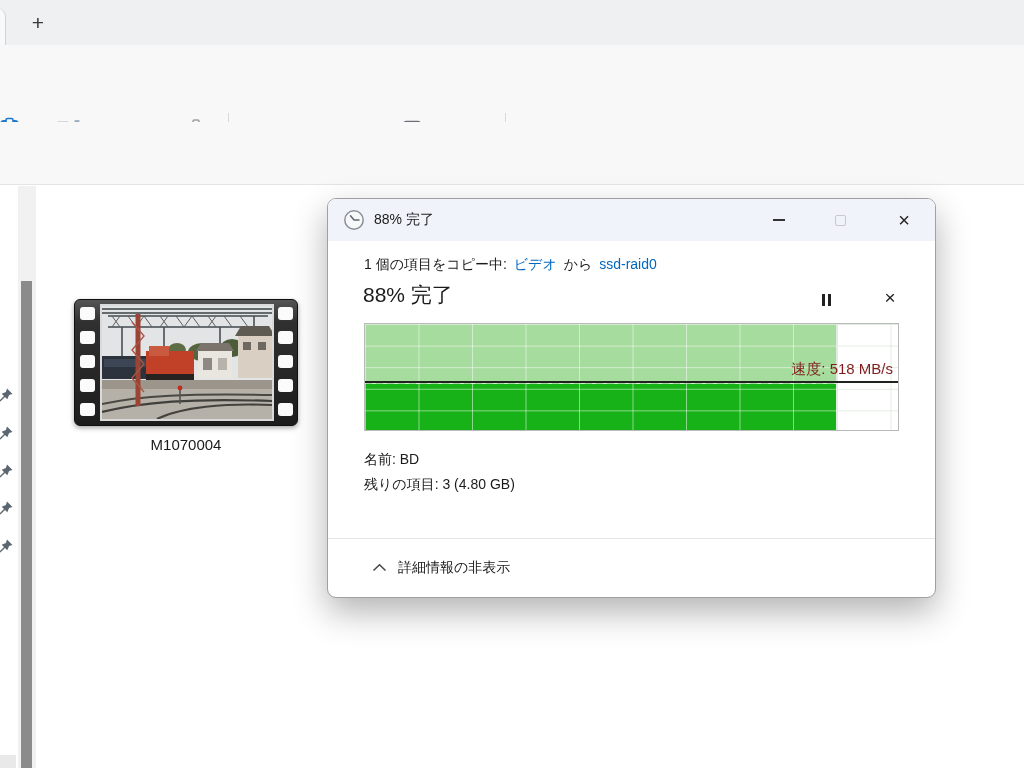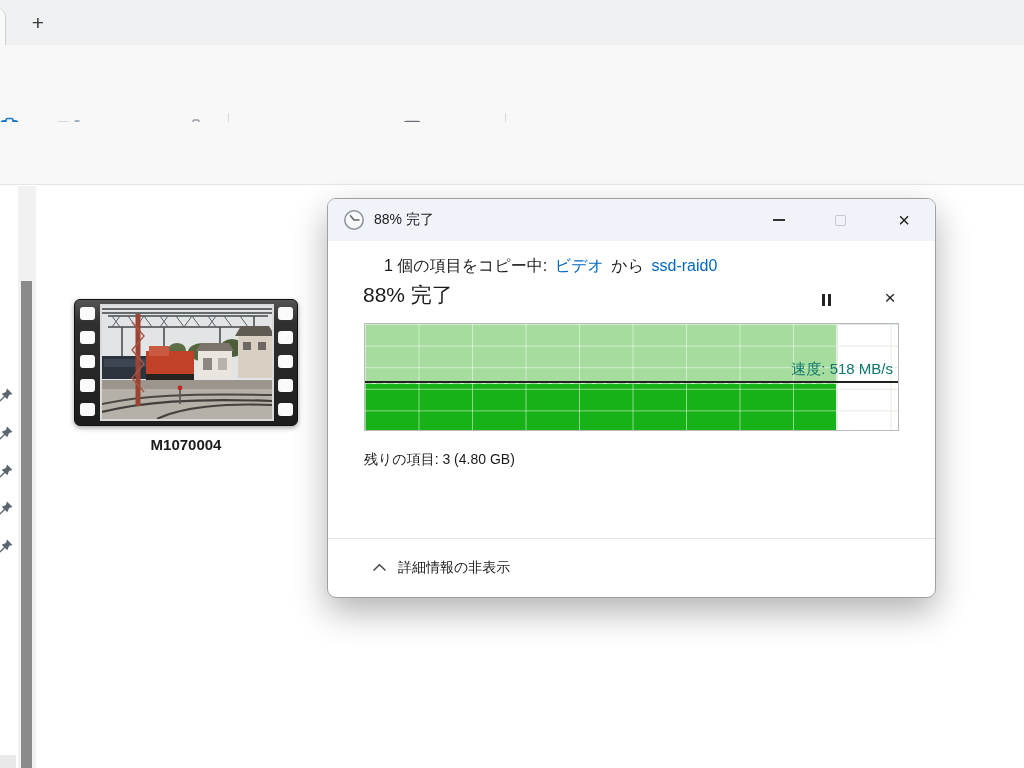--- a/index.html
+++ b/index.html
@@ -28,52 +28,52 @@
   .pin { left:-3px; width:17px; height:17px; }
   .nav-divider { left:0; top:570px; width:13px; height:1px; background:#d8d8d8; }
   .scroll-track { left:18px; top:186px; width:18px; height:582px; background:#f1f1f1; }
   .scroll-thumb { left:21px; top:281px; width:11px; height:487px; background:#8b8b8b; }
   .corner-box { left:0; top:755px; width:16px; height:13px; background:#e9e9e9; }
 
   
   .film { left:74px; top:299px; width:224px; height:127px; background:linear-gradient(#555 0%,#303030 18%,#1d1d1d 100%); border:1px solid #101010; border-radius:6px; box-shadow:0 2px 5px rgba(0,0,0,.35); }
   .hole { position:absolute; width:15px; height:13px; background:#fbfbfb; border-radius:3px; }
   .photo-frame { position:absolute; left:25px; top:4px; width:174px; height:117px; border:2px solid #dadada; background:#e3e5e6; }
-  .file-label { left:74px; top:436px; width:224px; text-align:center; font-size:15px; color:#1b1b1b;font-weight:bold; }
+  .file-label { left:74px; top:436px; width:224px; text-align:center; font-size:15px; color:#1b1b1b; }
 
   
   .dialog { left:327px; top:198px; width:609px; height:400px; background:#fff; border:1px solid #a0a0a0; border-radius:9px; box-shadow:0 14px 34px rgba(0,0,0,.30); overflow:hidden; }
   .dlg-titlebar { position:absolute; left:0; top:0; width:100%; height:42px; background:#f0f3f9; }
   .dlg-title { position:absolute; left:46px; top:12px; font-size:14px; color:#1b1b1b; }
   .win-btn { position:absolute; top:0; width:44px; height:42px; display:flex; align-items:center; justify-content:center; }
   .min-glyph { width:12px; height:2px; background:#333; }
   .max-glyph { width:11px; height:11px; border:1px solid #c9c9c9; border-radius:2px; }
   .close-glyph { font-size:20px; color:#222; line-height:1; }
-  .dlg-line1 { position:absolute; left:36px; top:57px; font-size:16px;margin-left:20px; }
+  .dlg-line1 { position:absolute; left:36px; top:57px; font-size:14px; }
   .dlg-link { color:#0067c0; }
   .dlg-heading { position:absolute; left:35px; top:82px; font-size:21px; color:#1b1b1b; }
   .pause-btn { position:absolute; left:484px; top:88px; width:28px; height:26px; display:flex; align-items:center; justify-content:center; gap:3px; }
   .pause-bar { width:3px; height:12px; background:#222; }
   .cancel-btn { position:absolute; left:548px; top:86px; width:28px; height:26px; text-align:center; font-size:19px; color:#222; line-height:26px; }
 
   
   .chart { position:absolute; left:36px; top:124px; width:535px; height:108px; border:1px solid #b9b9b9; background:#fff; }
   .fill-light { position:absolute; left:0; top:0; height:100%; }
   .fill-dark { position:absolute; left:0; }
   .jag { position:absolute; left:0; height:3px; background:repeating-linear-gradient(90deg, transparent 0 7px, rgba(255,255,255,.55) 7px 11px); }
   .speed-line { position:absolute; left:0; width:100%; height:2px; background:#1e231e; z-index:3; }
   .grid-green { position:absolute; left:0; top:0; height:100%; z-index:2;
     background-image:linear-gradient(to right, rgba(255,255,255,.5) 1px, transparent 1px),
                      linear-gradient(to bottom, rgba(255,255,255,.5) 1px, transparent 1px);
     background-size:53.5px 21.6px; }
   .grid-white { position:absolute; top:0; right:0; height:100%; z-index:2; border-left:1px solid #e3ece2;
     background-image:linear-gradient(to right, #e3ece2 1px, transparent 1px),
                      linear-gradient(to bottom, #e3ece2 1px, transparent 1px);
     background-size:53.5px 21.6px; }
-  .speed-label { position:absolute; right:5px; top:36px; font-size:15px; color:#0f766e; z-index:5; }
+  .speed-label { position:absolute; right:5px; top:36px; font-size:15px; color:#7f1d1d; z-index:5; }
 
   .dlg-details { position:absolute; left:36px; top:248px; font-size:14px; line-height:25px; }
   .dlg-divider { position:absolute; left:0; top:339px; width:100%; height:1px; background:#e5e5e5; }
   .dlg-footer { position:absolute; left:0; top:340px; width:100%; height:60px; }
   .footer-chevron { position:absolute; left:44px; top:24px; }
   .footer-label { position:absolute; left:70px; top:20px; font-size:14px; color:#1b1b1b; }
   svg { display:block; }
 </style>
 </head>
 <body>
@@ -299,20 +299,21 @@
     <div class="fill-light" style="width: 88.4%; background: rgb(166, 220, 157);"></div>
     <div class="fill-dark" style="width: 88.4%; top: 56.5%; height: 43.5%; background: rgb(23, 178, 23);"></div>
     <div class="jag" style="width: 88.4%; top: 53.5%;"></div>
     <div class="grid-green" style="width: 88.4%;"></div>
     <div class="grid-white" style="width: 11.6%;"></div>
     <div class="speed-line" style="top: 53.5%;"></div>
     <div class="speed-label">速度: 518 MB/s</div>
   </div>
 
   <div class="dlg-details">
+    <div>名前: BD</div>
     <div>残りの項目: 3 (4.80 GB)</div>
   </div>
 
   <div class="dlg-divider"></div>
   <div class="dlg-footer">
     <span class="footer-chevron">
       <svg width="15" height="9" viewBox="0 0 15 9">
           <path d="M1.5 7.5 7.5 1.7l6 5.8" fill="none" stroke="#454545" stroke-width="1.5"></path>
         </svg>
     </span>

